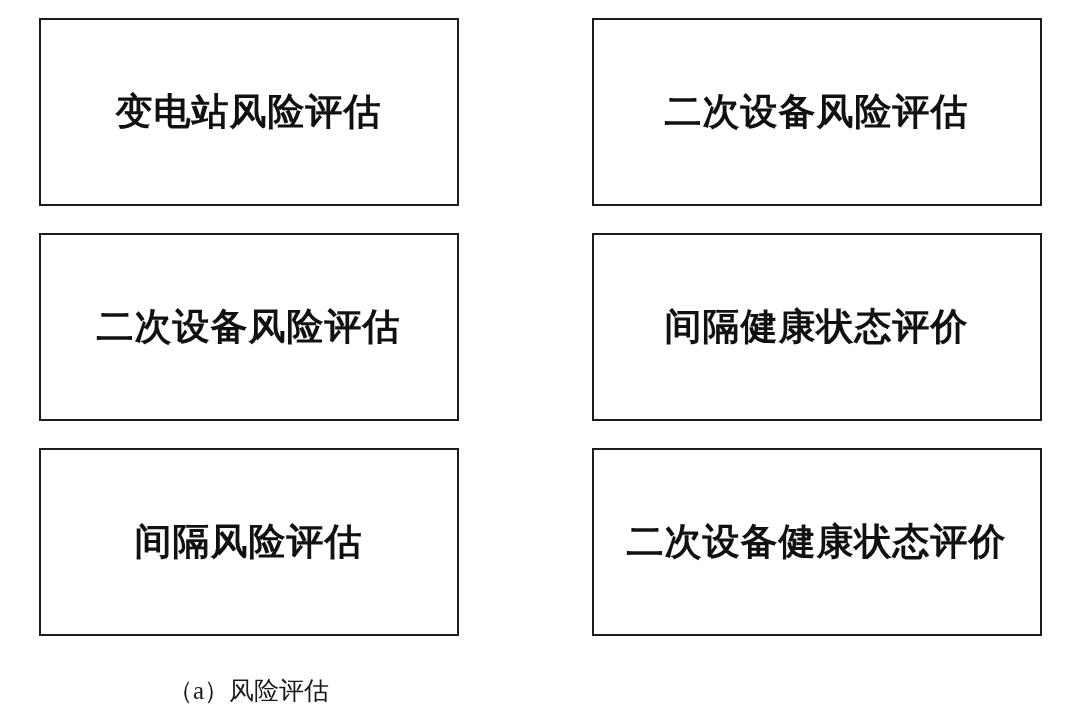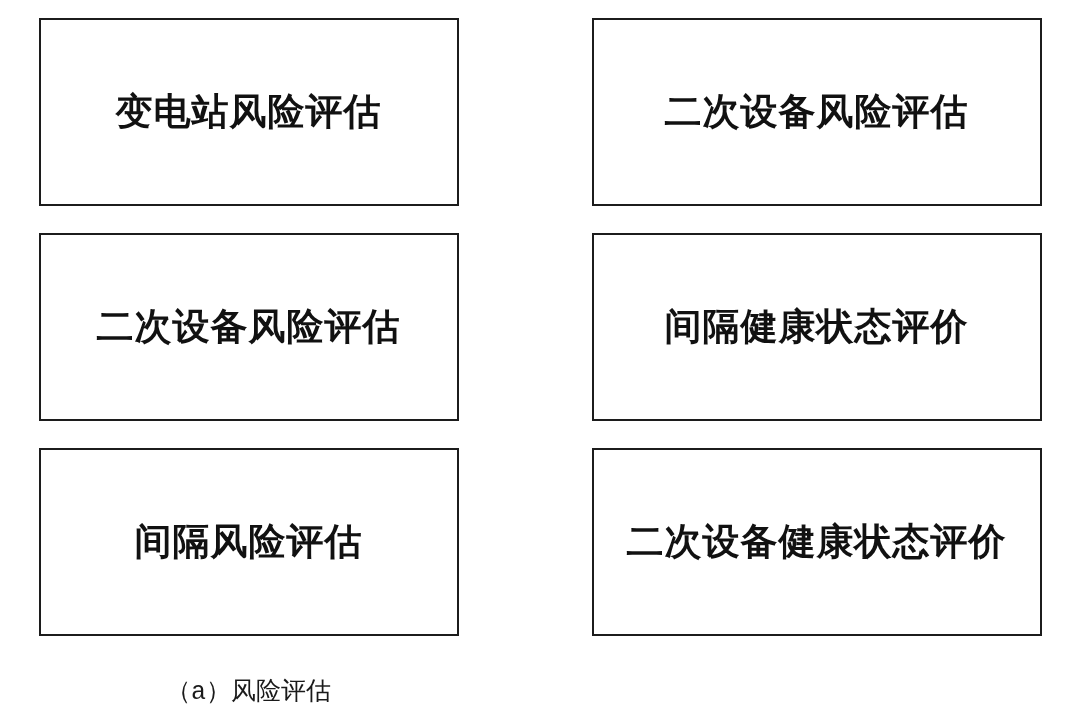--- a/index.html
+++ b/index.html
@@ -51,21 +51,20 @@
     letter-spacing: 1px;
     white-space: nowrap;
   }
   .caption {
     margin-top: 11px;
     font-size: 25px;
     font-weight: 400;
     color: #1a1a1a;
     text-align: center;
     white-space: nowrap;
-    font-family: Liberation Mono, monospace;
   }
 </style>
 </head>
 <body>
 
 <div class="canvas">
   <div class="diagram">
 
     <div class="column left">
       <div class="box">

